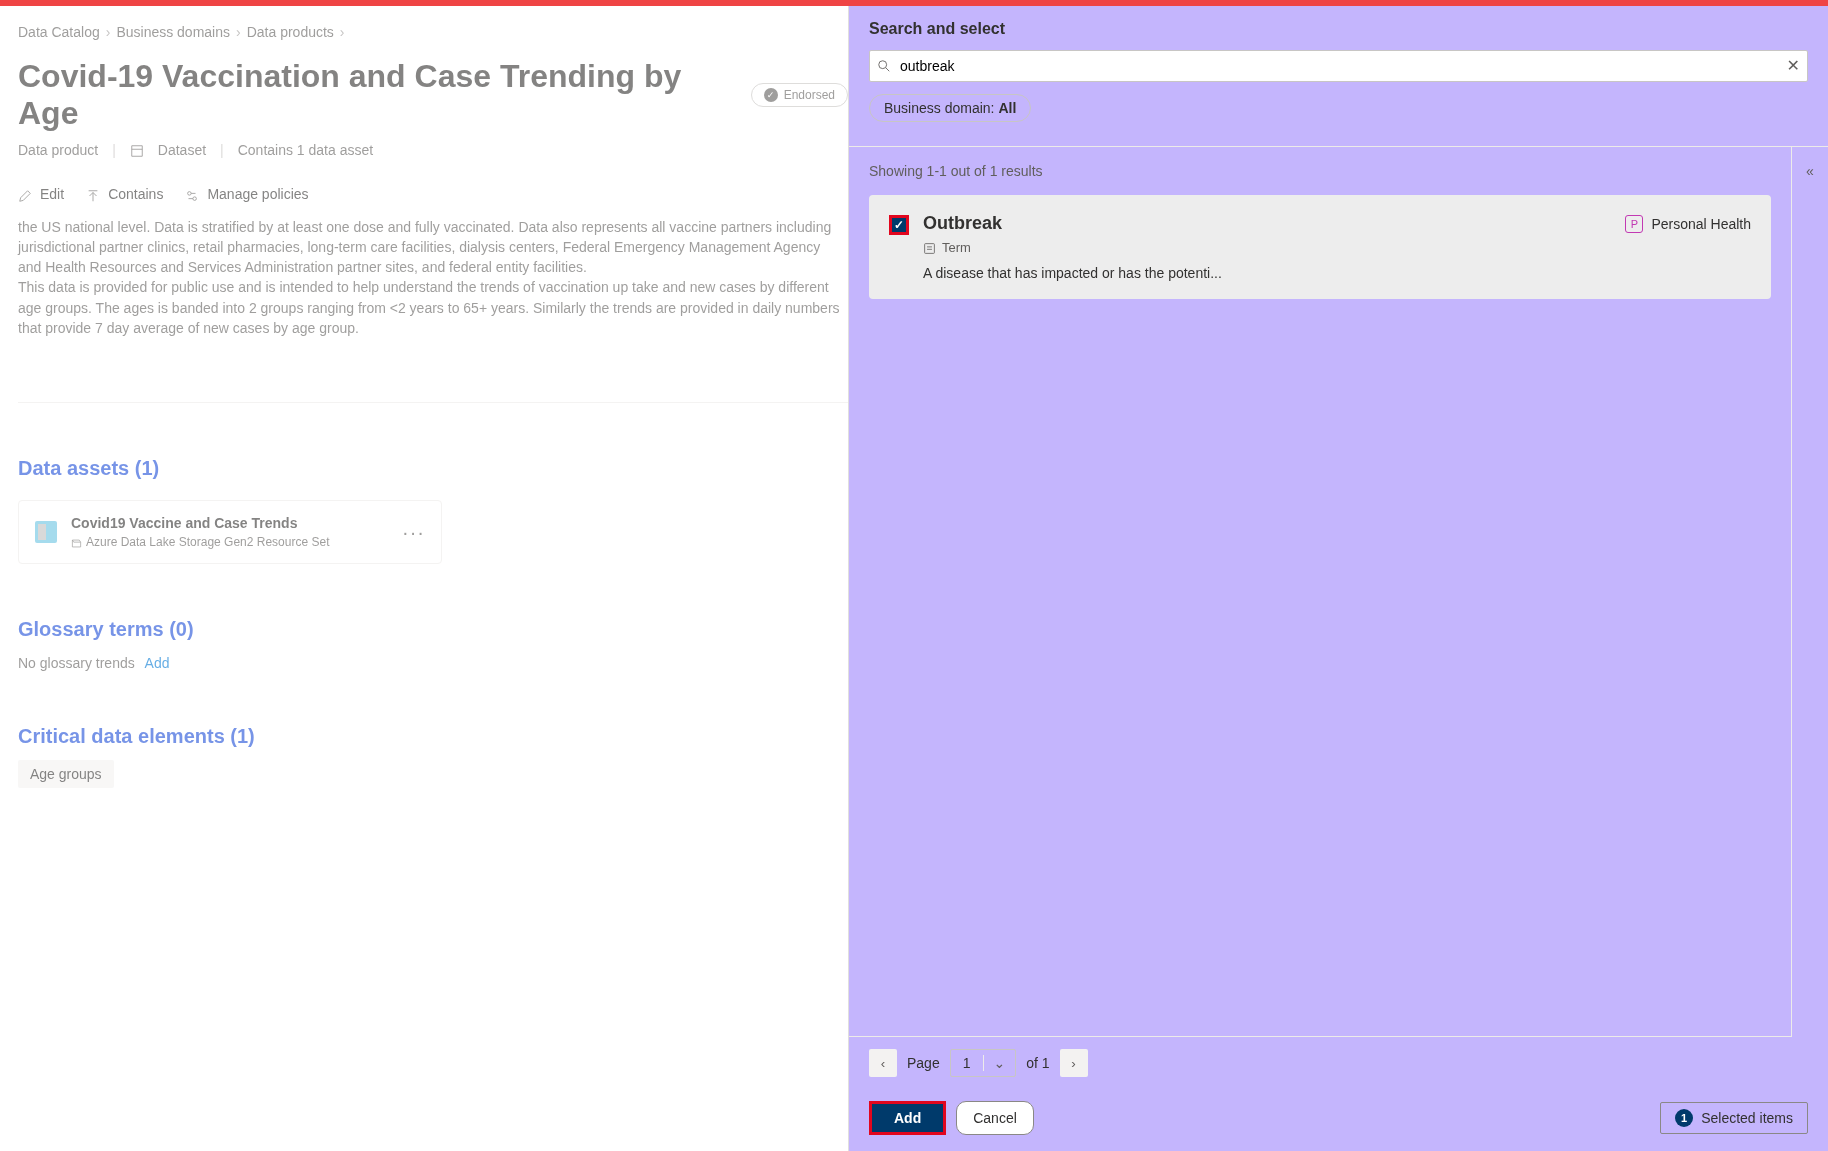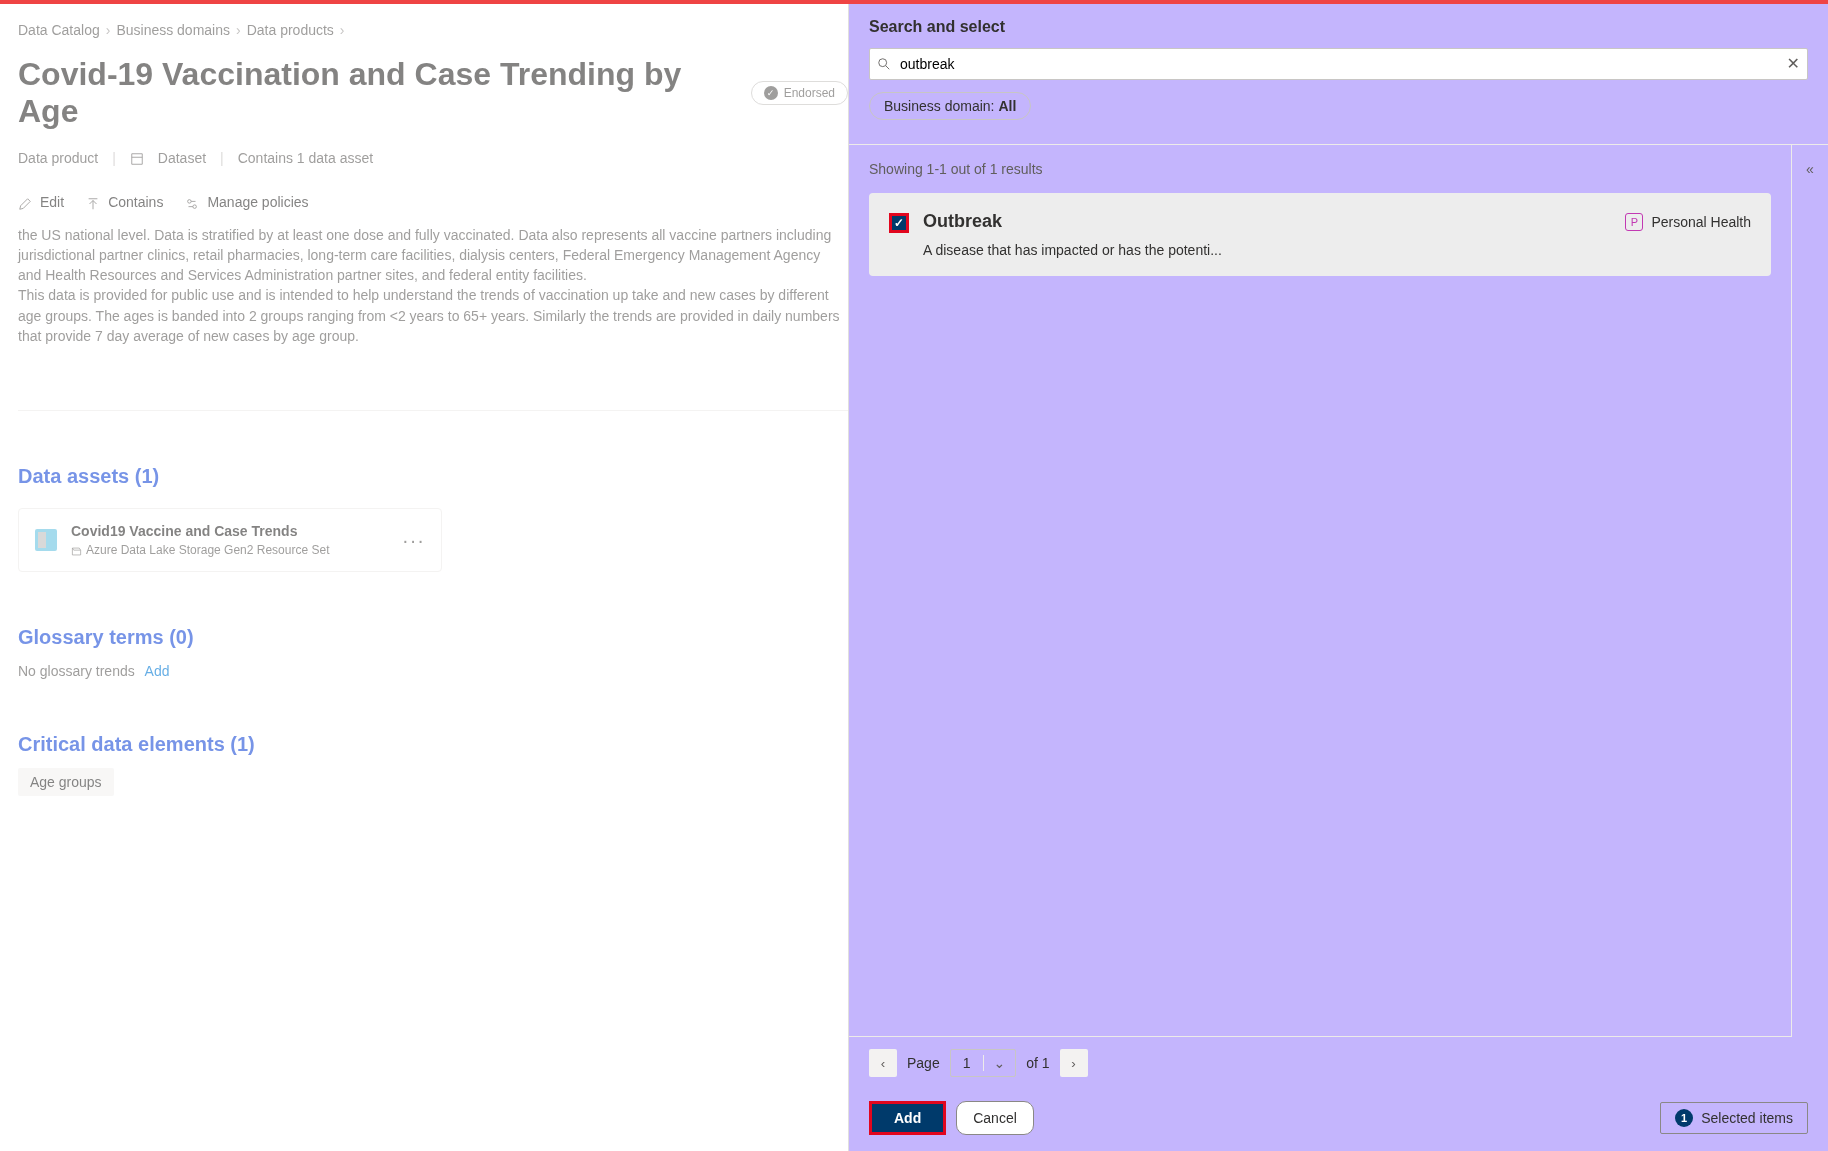--- a/index.html
+++ b/index.html
@@ -1,28 +1,28 @@
 <!DOCTYPE html>
 <html><head>
 <meta charset="utf-8">
 <style>
 * { box-sizing: border-box; margin: 0; padding: 0; }
 body { font-family: "Segoe UI", -apple-system, sans-serif; font-size: 14px; color: #323130; background: #fff; overflow: hidden; }
-.container { display: flex; width: 1828px; height: 1151px; position: relative; border-top: 4px solid #ef4444; }
+.container { display: flex; width: 1828px; height: 1151px; position: relative; border-top: 6px solid #ef4444; }
 .main { flex: 1; padding: 18px 0 0 18px; overflow: hidden; position: relative; max-width: 848px; }
 .overlay-dim { position: absolute; top: 0; left: 0; width: 848px; height: 100%; background: rgba(255,255,255,0.4); pointer-events: none; z-index: 5; }
 .breadcrumb { display: flex; align-items: center; gap: 6px; font-size: 14px; color: #605e5c; }
 .breadcrumb-item { color: #605e5c; }
 .breadcrumb .sep { color: #a19f9d; }
 .title-row { display: flex; align-items: center; gap: 12px; margin-top: 18px; }
 .page-title { font-size: 32px; font-weight: 600; color: #323130; }
 .endorsed-badge { display: inline-flex; align-items: center; gap: 6px; border: 1px solid #c8c6c4; border-radius: 16px; padding: 4px 12px; font-size: 12px; color: #605e5c; }
 .endorsed-badge .dot-icon { width: 14px; height: 14px; border-radius: 50%; background: #605e5c; display: inline-flex; align-items: center; justify-content: center; }
 .endorsed-badge .dot-icon::after { content: "✓"; color: #fff; font-size: 9px; }
-.meta-row { display: flex; align-items: center; gap: 14px; margin-top: 20px; color: #605e5c; font-size: 14px; }
+.meta-row { display: flex; align-items: center; gap: 14px; margin-top: 10px; color: #605e5c; font-size: 14px; }
 .meta-sep { color: #c8c6c4; }
 .meta-icon { display: inline-block; }
 .action-bar { display: flex; align-items: center; gap: 22px; margin-top: 28px; color: #323130; font-size: 14px; }
 .action-btn { display: inline-flex; align-items: center; gap: 8px; cursor: pointer; color: #323130; }
 .action-btn .ai { color: #605e5c; font-size: 14px; }
 .content-body { margin-top: 14px; color: #605e5c; font-size: 14px; line-height: 1.45; padding-right: 8px; }
 .section-title { font-size: 15px; font-weight: 600; color: #323130; margin-top: 24px; margin-bottom: 6px; }
 .divider { border-top: 1px solid #edebe9; margin-top: 64px; }
 .big-section-title { font-size: 20px; font-weight: 600; color: #1d4ed8; margin-top: 54px; }
 .asset-card { display: flex; align-items: center; gap: 14px; border: 1px solid #edebe9; border-radius: 4px; padding: 14px 16px; margin-top: 20px; width: 424px; }
@@ -202,20 +202,29 @@
         <div class="result-card">
           <span class="result-check"></span>
           <div class="result-main">
             <div class="result-title-row">
               <span class="result-title">Outbreak</span>
               <span class="result-tag">
                 <span class="p">P</span>
                 <span>Personal Health</span>
               </span>
             </div>
+            <div class="result-sub">
+              <span>
+                <svg width="13" height="13" viewBox="0 0 16 16">
+                    <rect x="2" y="2" width="12" height="12" rx="1" fill="none" stroke="#605e5c"></rect>
+                    <path d="M5 6h6M5 9h6" stroke="#605e5c"></path>
+                  </svg>
+              </span>
+              <span>Term</span>
+            </div>
             <div class="result-desc">A disease that has impacted or has the potenti...</div>
           </div>
         </div>
       </div>
       <div class="collapse-col">
         <span class="collapse-btn">«</span>
       </div>
     </div>
 
     <div class="pager-row">

